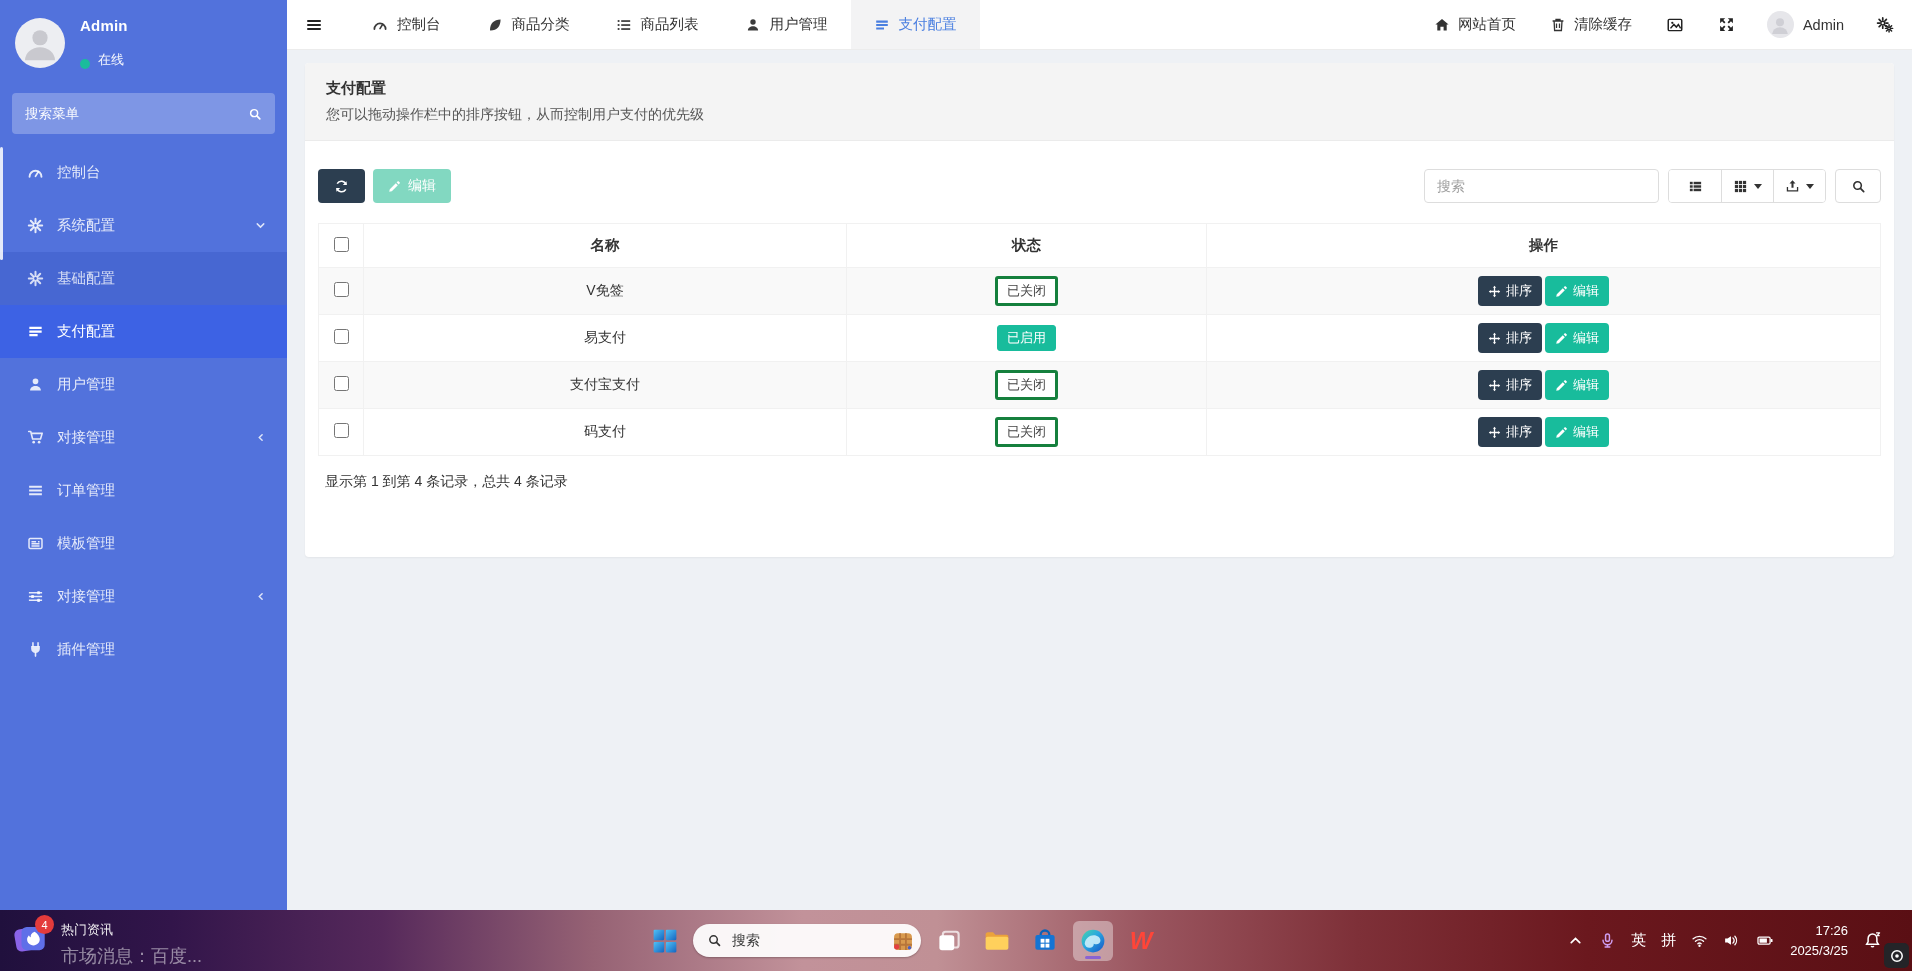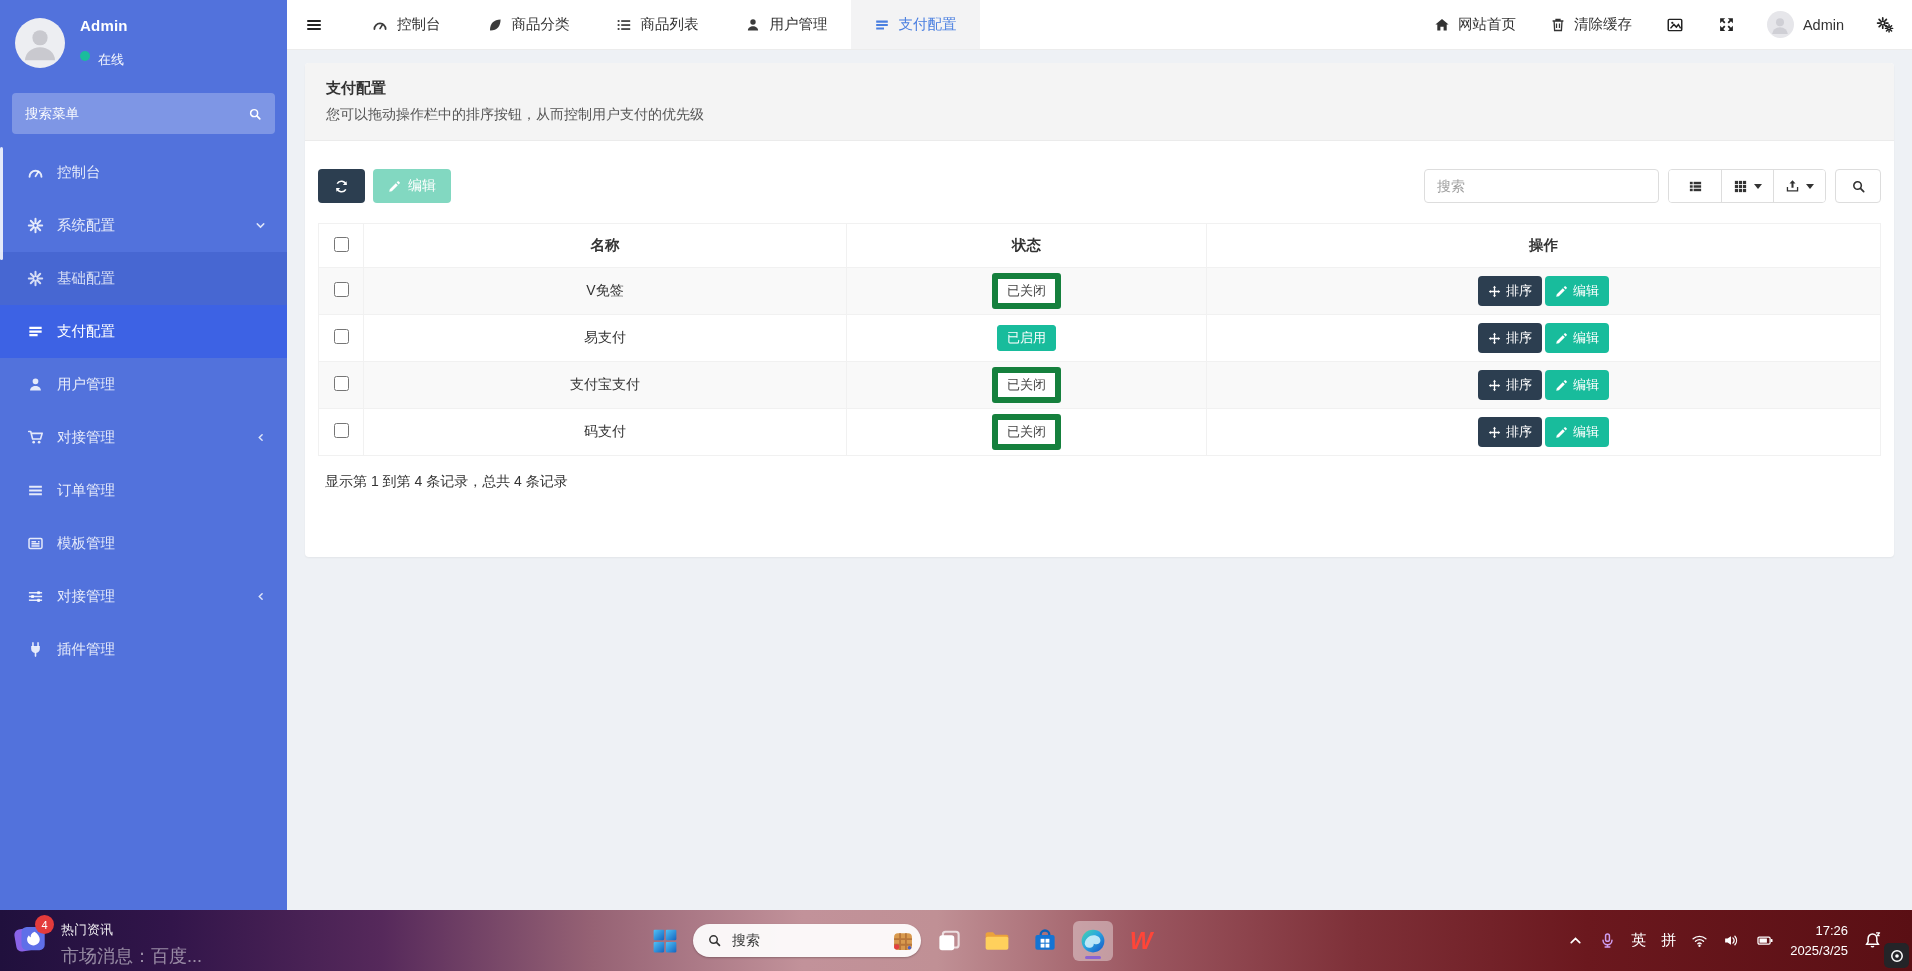--- a/index.html
+++ b/index.html
@@ -7,21 +7,21 @@
   body{font-family:"Liberation Sans","DejaVu Sans",sans-serif;background:#eef1f5;position:relative;color:#333}
   .ic{width:16px;height:16px;display:block;flex:none}
 
   
   .sidebar{position:absolute;left:0;top:0;width:287px;height:910px;background:#5272dc;color:#fff;z-index:3}
   .sidebar-scrollthumb{position:absolute;left:0;top:147px;width:3px;height:113px;background:rgba(255,255,255,.85);border-radius:2px;z-index:4}
   .user-panel{display:flex;align-items:center;gap:15px;padding:17px 14px 18px 15px}
   .avatar-lg{width:50px;height:50px;border-radius:50%;background:#edeef2;display:flex;align-items:center;justify-content:center;overflow:hidden}
   .avatar-lg svg{width:42px;height:42px}
   .user-name{font-weight:bold;font-size:15px;letter-spacing:.2px}
-  .user-status{display:flex;align-items:flex-start;gap:8px;font-size:13px;margin-top:17px;color:rgba(255,255,255,.95)}
+  .user-status{display:flex;align-items:flex-end;gap:8px;font-size:13px;margin-top:17px;color:rgba(255,255,255,.95)}
   .dot{width:10px;height:10px;border-radius:50%;background:#1abc9c}
   .menu-search{margin:6px 12px 12px;background:rgba(255,255,255,.26);border-radius:4px;height:41px;display:flex;align-items:center;padding:0 13px;gap:8px}
   .menu-search input{flex:1;background:transparent;border:0;outline:none;color:#fff;font-size:13.5px;font-family:inherit;min-width:0}
   .menu-search input::placeholder{color:rgba(255,255,255,.95)}
   .menu-item{height:53px;display:flex;align-items:center;padding:0 20px 0 27px;font-size:14.5px;color:rgba(255,255,255,.85);cursor:pointer}
   .menu-item .ic{width:17px;height:17px;margin-right:13px}
   .menu-item .chev{margin-left:auto;opacity:.95}
   .menu-item .chev .ic{margin:0;width:13px;height:13px}
   .submenu{background:#4767d2}
   .submenu .menu-item{color:rgba(255,255,255,.78)}
@@ -62,21 +62,21 @@
   .btn-search-single{margin-left:9px;width:46px;height:34px;background:#fff;border:1px solid #ddd;border-radius:4px;display:flex;align-items:center;justify-content:center;color:#333;cursor:pointer}
   .caret{width:0;height:0;border-left:4px solid transparent;border-right:4px solid transparent;border-top:5px solid #333}
 
   table.grid{width:100%;border-collapse:collapse;table-layout:fixed}
   .grid th,.grid td{border:1px solid #f1f1f1;text-align:center;font-size:14px;color:#333;vertical-align:middle}
   .grid thead th{height:44px;font-weight:bold;font-size:14.5px}
   .grid tbody td{height:47px}
   .grid tr.odd{background:#f9f9f9}
   .grid input[type=checkbox]{width:15px;height:15px;cursor:pointer}
   .status-badge{display:inline-block;padding:5px 9px;font-size:13px;border-radius:3px;line-height:1.1}
-  .status-badge[data-status="off"]{background:#fff;border:6px solid #15803d;color:#444}
+  .status-badge[data-status="off"]{background:#fff;border:3px solid #15803d;color:#444}
   .status-badge[data-status="on"]{background:#18bc9c;border:1px solid #18bc9c;color:#fff}
   .row-btn{height:30px;padding:0 10px;font-size:13px;gap:5px}
   .btn-navy{background:#2c3e50;color:#fff}
   .btn-teal{background:#18bc9c;color:#fff;margin-left:3px}
   .row-btn .ic{width:13px;height:13px}
   .summary{margin:17px 7px;font-size:14px;color:#333;text-align:left}
 
   
   .taskbar{position:absolute;left:0;bottom:0;width:1912px;height:61px;z-index:5;
     background:linear-gradient(90deg,#20103d 0%,#32154a 9%,#56295b 20%,#966274 31%,#c2929a 42%,#c09095 49%,#9a555f 60%,#7e3038 71%,#6b181e 83%,#5a0f14 100%)}

